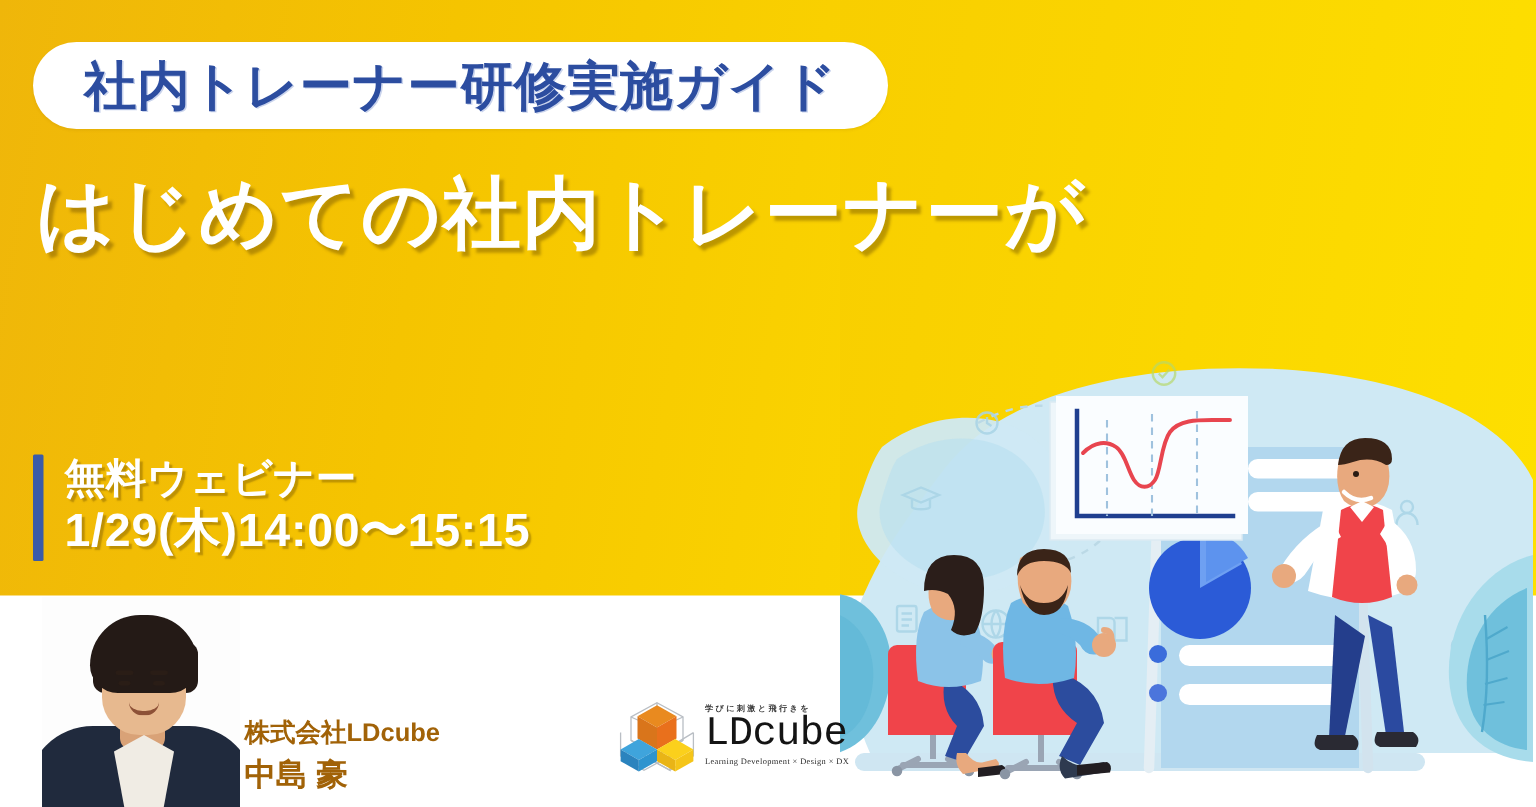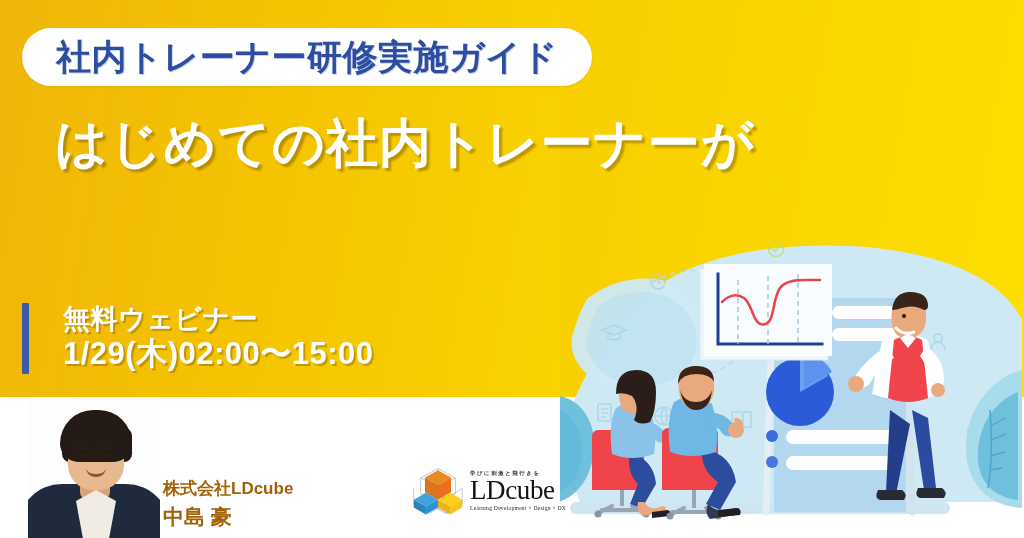--- a/index.html
+++ b/index.html
@@ -66,32 +66,30 @@
     position:absolute;
     left:24px; top:108px;
     z-index:6;
     color:#ffffff;
     font-size:52px;
     font-weight:700;
     line-height:1.35;
     letter-spacing:1px;
     text-shadow:3px 3px 2px rgba(90,60,0,.38);
     white-space:nowrap;
-    margin-left:31px;
   }
   .headline div { display:block; }
 
   
   .info {
     position:absolute;
     left:22px; top:303px;
     z-index:6;
     display:flex;
     align-items:stretch;
-    gap:20px;
   }
   .info-bar {
     width:7px;
     background:#3B5BA8;
     border-radius:1px;
     margin-right:14px;
   }
   .info-text { color:#ffffff; }
   .info-line1 {
     font-size:27px; font-weight:700; line-height:1.2;
@@ -182,21 +180,21 @@
     display:flex; align-items:center;
     z-index:7;
   }
   .logo-mark { width:52px; height:52px; flex:0 0 52px; }
   .logo-words { margin-left:6px; line-height:1; }
   .logo-tagline {
     font-size:5.4px; color:#3a3a3a; letter-spacing:1.6px;
     white-space:nowrap; margin-bottom:1px; font-weight:600;
   }
   .logo-name {
-    font-family:Liberation Serif, serif;
+    font-family:Liberation Mono, monospace;
     font-size:27px; color:#141414; letter-spacing:-.4px; line-height:1;
   }
   .logo-sub {
     font-family:"Liberation Serif","DejaVu Serif",serif;
     font-size:5.6px; color:#2a2a2a; letter-spacing:.25px;
     white-space:nowrap; margin-top:2px; border-top:0;
   }
 
   
   .illus {
@@ -409,21 +407,21 @@
   </div>
 
   <div class="headline">
     <div>はじめての社内トレーナーが</div>
   </div>
 
   <div class="info">
     <div class="info-bar"></div>
     <div class="info-text">
       <div class="info-line1">無料ウェビナー</div>
-      <div class="info-line2">1/29(木)02:00〜15:00</div>
+      <div class="info-line2">1/29(木)14:00〜15:15</div>
     </div>
   </div>
 
   <div class="photo">
     <div class="bg"></div>
     <div class="suit"></div>
     <div class="neck"></div>
     <div class="shirt"></div>
     <div class="hair2"></div>
     <div class="hair3"></div>

